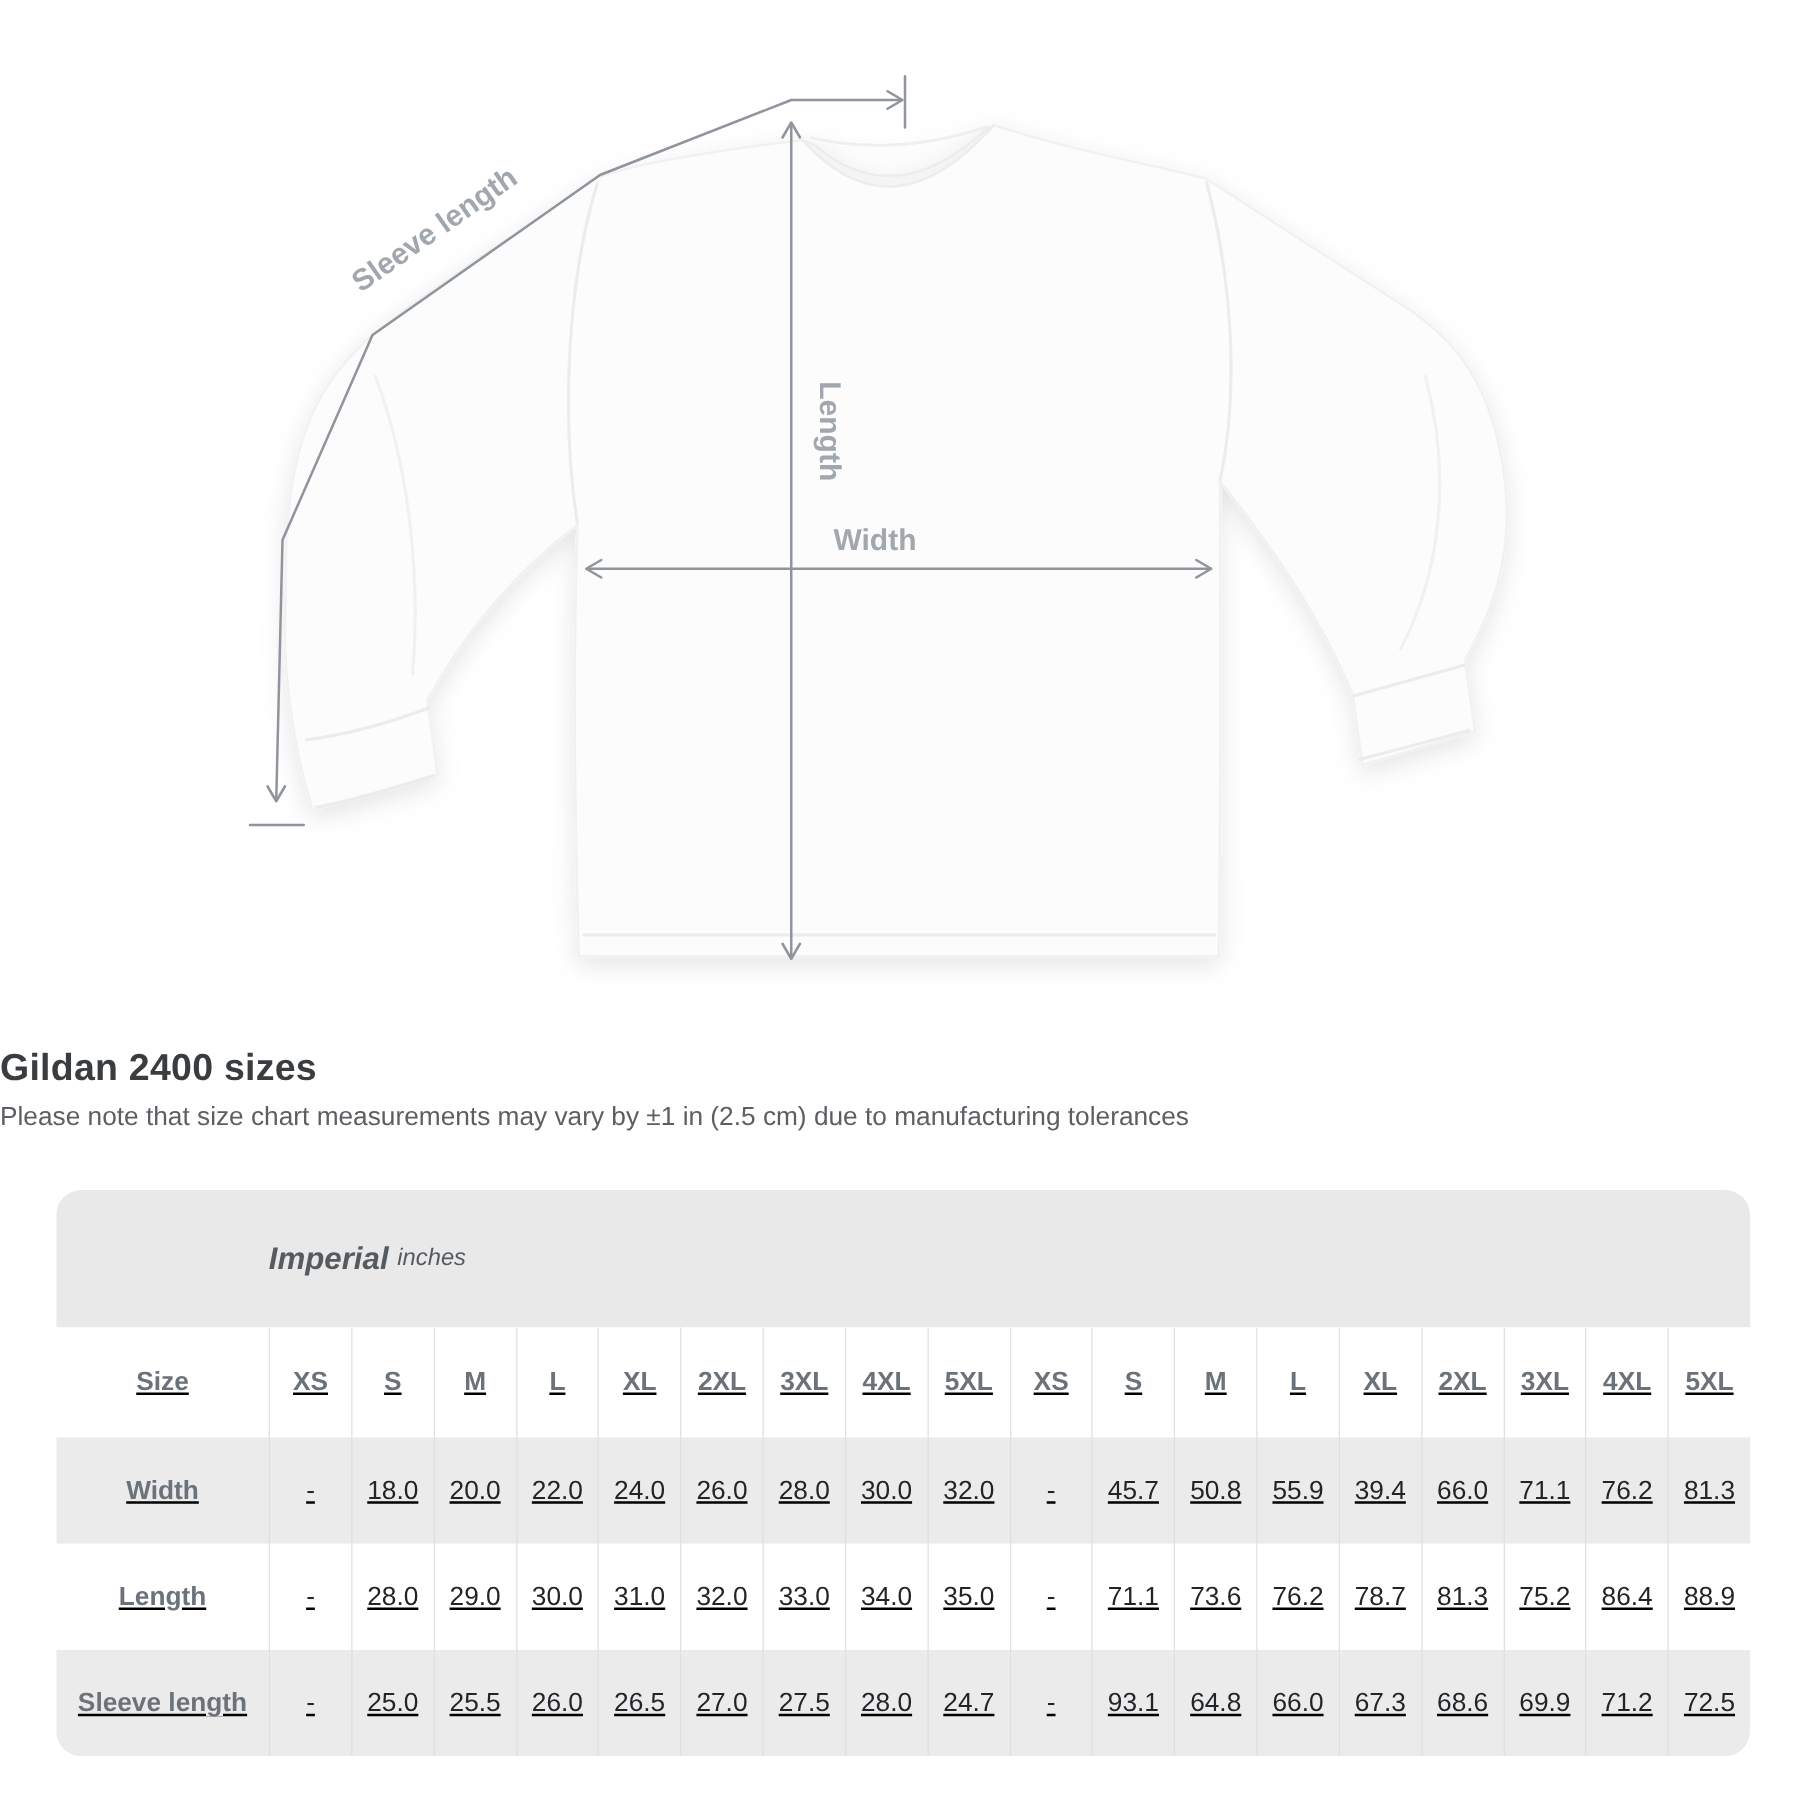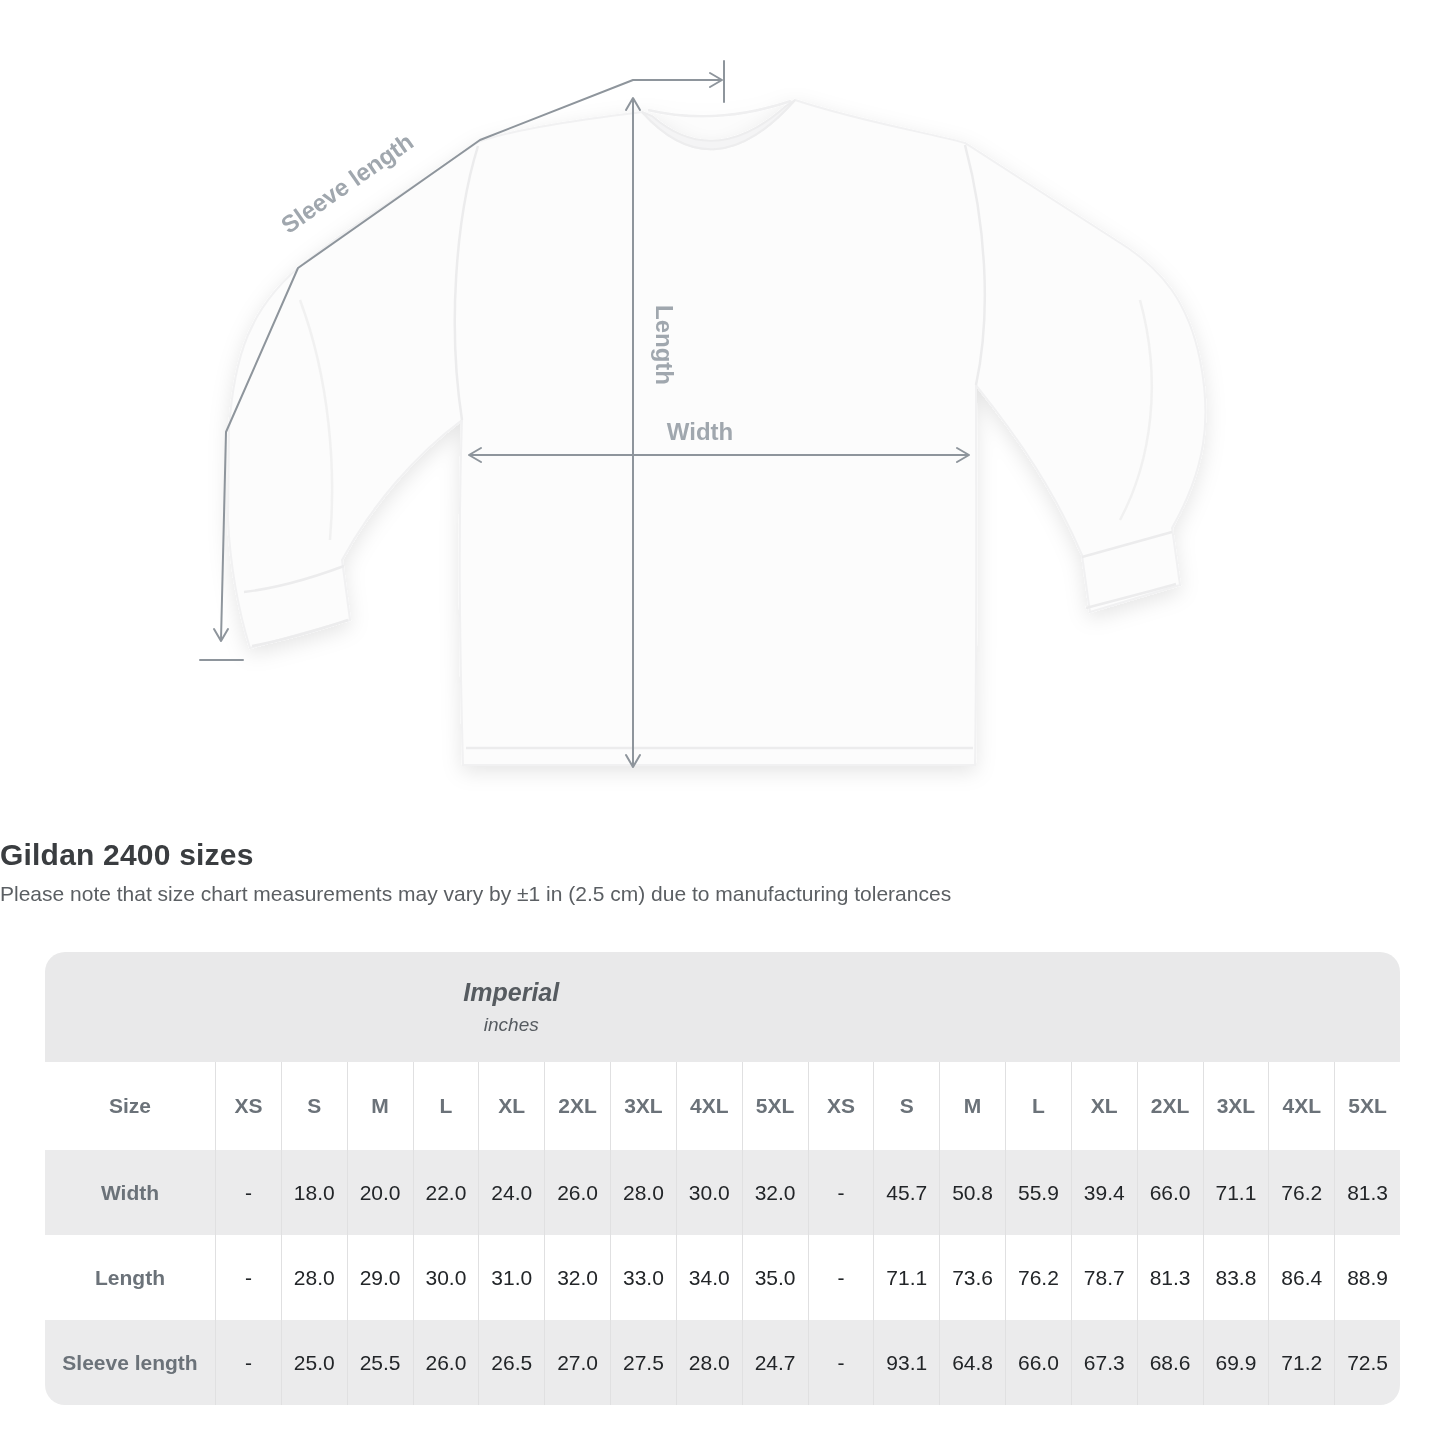--- a/index.html
+++ b/index.html
@@ -23,25 +23,25 @@
   }
 
   .size-table {
     position: absolute; left: 45px; top: 952px; width: 1355px;
     border-radius: 20px; overflow: hidden;
   }
   .unit-header-row {
     display: grid; grid-template-columns: 170px 1fr 1fr;
     background: #e9e9ea; height: 110px;
   }
-  .unit-cell { display: flex; flex-direction: column; align-items: center; justify-content: center; gap: 7px; }
+  .unit-cell { display: flex; flex-direction: row; align-items: center; gap: 7px; }
   .unit-name { font-size: 25px; font-weight: bold; font-style: italic; color: #565b60; }
   .unit-sub  { font-size: 19px; font-style: italic; color: #565b60; }
 
-  .trow { display: grid; grid-template-columns: 170px repeat(18, 1fr); }
+  .trow { display: grid; grid-template-columns: 170px repeat(18, 1fr); text-decoration: underline; }
   .size-row { height: 88px; background: #ffffff; }
   .data-row { height: 85px; background: #ffffff; }
   .data-row.alt { background: #ebebec; }
 
   .cell { display: flex; align-items: center; justify-content: center; border-left: 1px solid #e0e0e1; }
   .trow .cell:first-child { border-left: none; }
   .label-cell, .size-cell { font-weight: bold; color: #6b7279; font-size: 21px; }
   .value-cell { color: #222528; font-size: 21px; font-weight: normal; }
 </style>
 </head>
@@ -186,21 +186,21 @@
           <div class="cell value-cell">32.0</div>
           <div class="cell value-cell">33.0</div>
           <div class="cell value-cell">34.0</div>
           <div class="cell value-cell">35.0</div>
           <div class="cell value-cell">-</div>
           <div class="cell value-cell">71.1</div>
           <div class="cell value-cell">73.6</div>
           <div class="cell value-cell">76.2</div>
           <div class="cell value-cell">78.7</div>
           <div class="cell value-cell">81.3</div>
-          <div class="cell value-cell">83.8</div>
+          <div class="cell value-cell">75.2</div>
           <div class="cell value-cell">86.4</div>
           <div class="cell value-cell">88.9</div>
         </div>
         <div class="trow data-row alt">
           <div class="cell label-cell">Sleeve length</div>
           <div class="cell value-cell">-</div>
           <div class="cell value-cell">25.0</div>
           <div class="cell value-cell">25.5</div>
           <div class="cell value-cell">26.0</div>
           <div class="cell value-cell">26.5</div>

